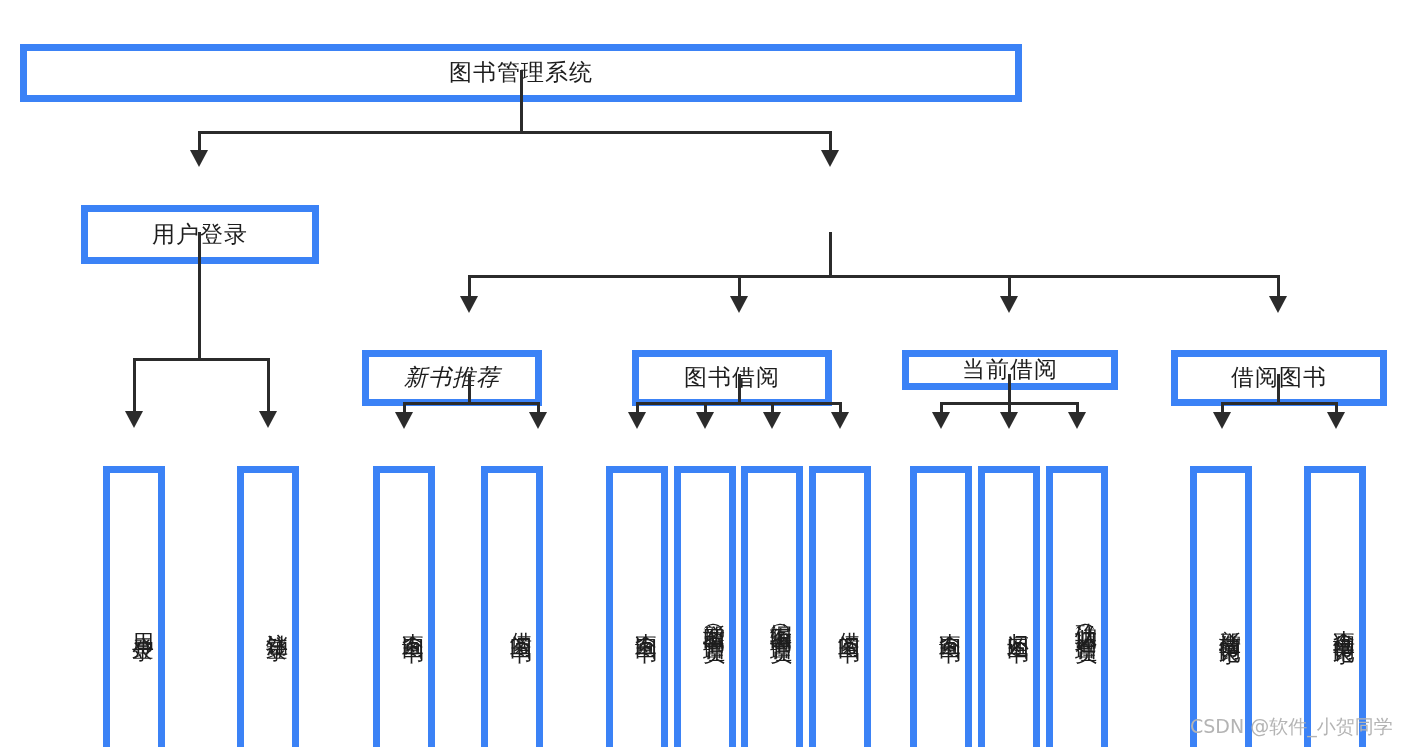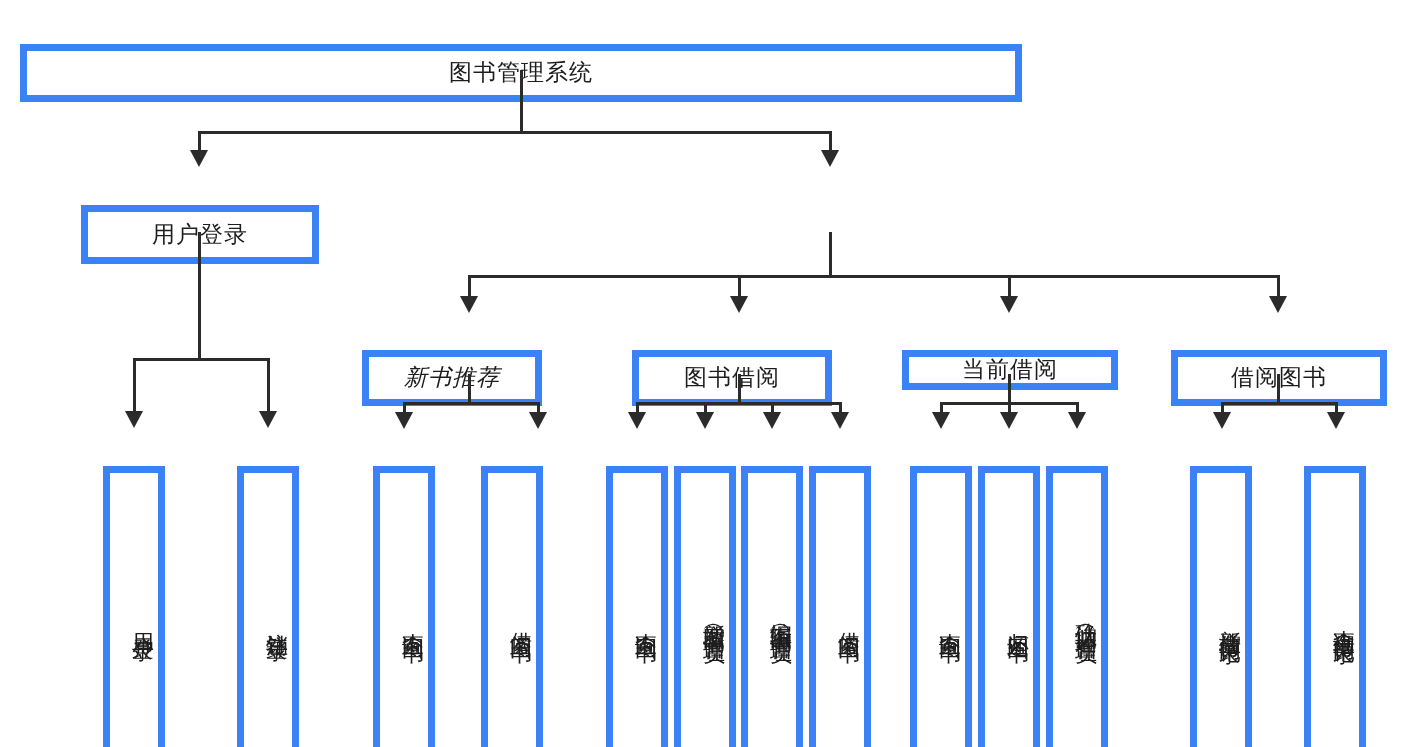--- a/index.html
+++ b/index.html
@@ -202,14 +202,17 @@
     <span>确认归还（管理员）</span>
   </div>
 
   <div class="node v" style="left:1190px; top:434px; width:62px; height:300px;">
     <span>新增借阅记录</span>
   </div>
   <div class="node v" style="left:1304px; top:434px; width:62px; height:300px;">
     <span>查询借阅记录</span>
   </div>
 
+  <div class="watermark" style="left:1190px; top:714px;">
+    <span>CSDN @软件_小贺同学</span>
+  </div>
 
 </div>
 
 </body></html>

